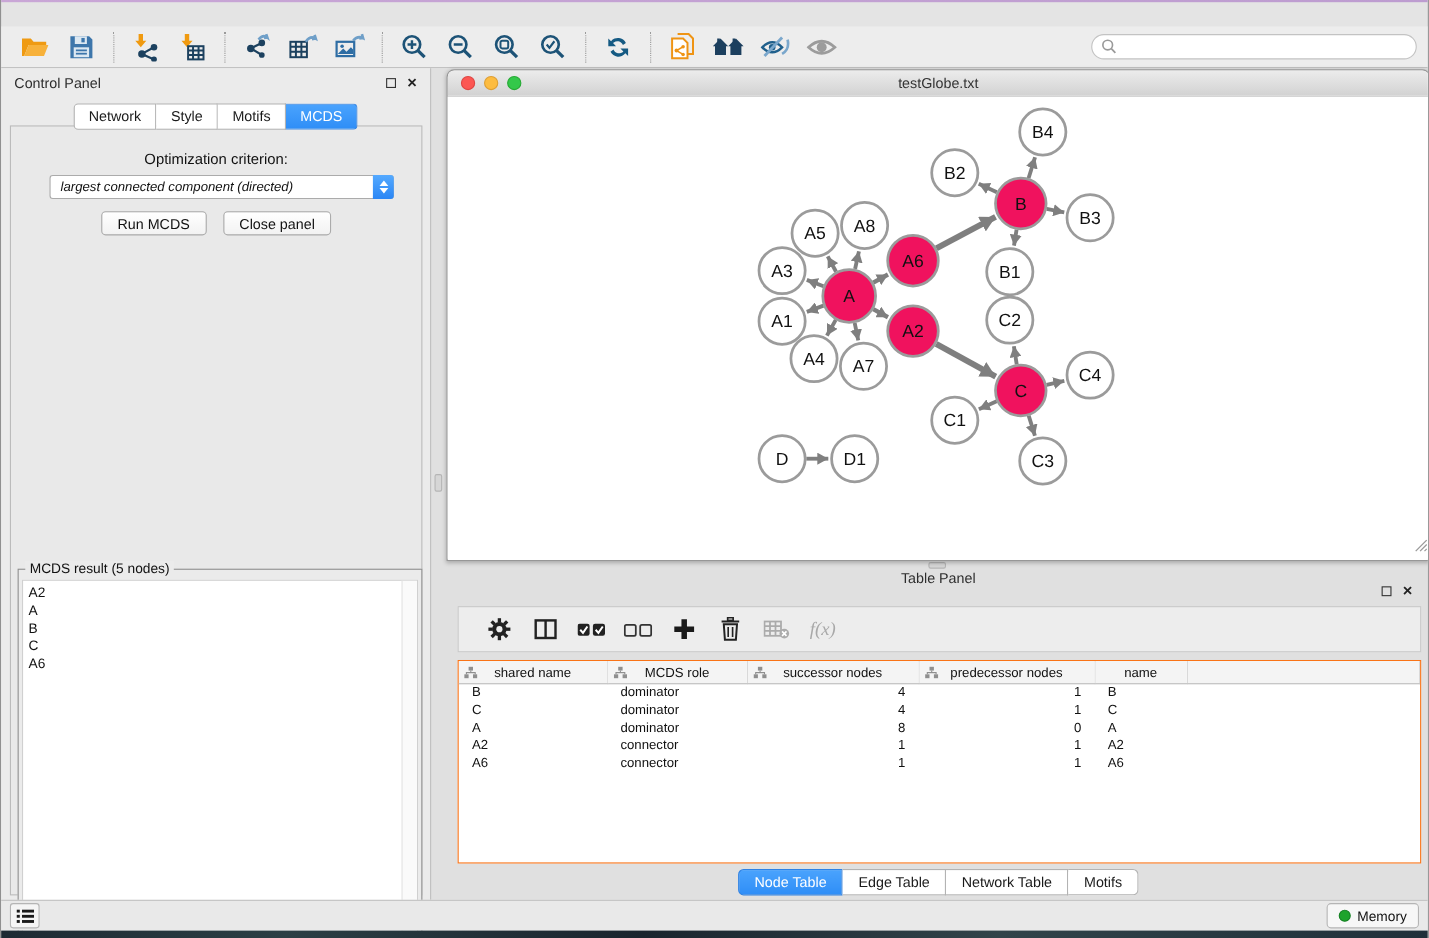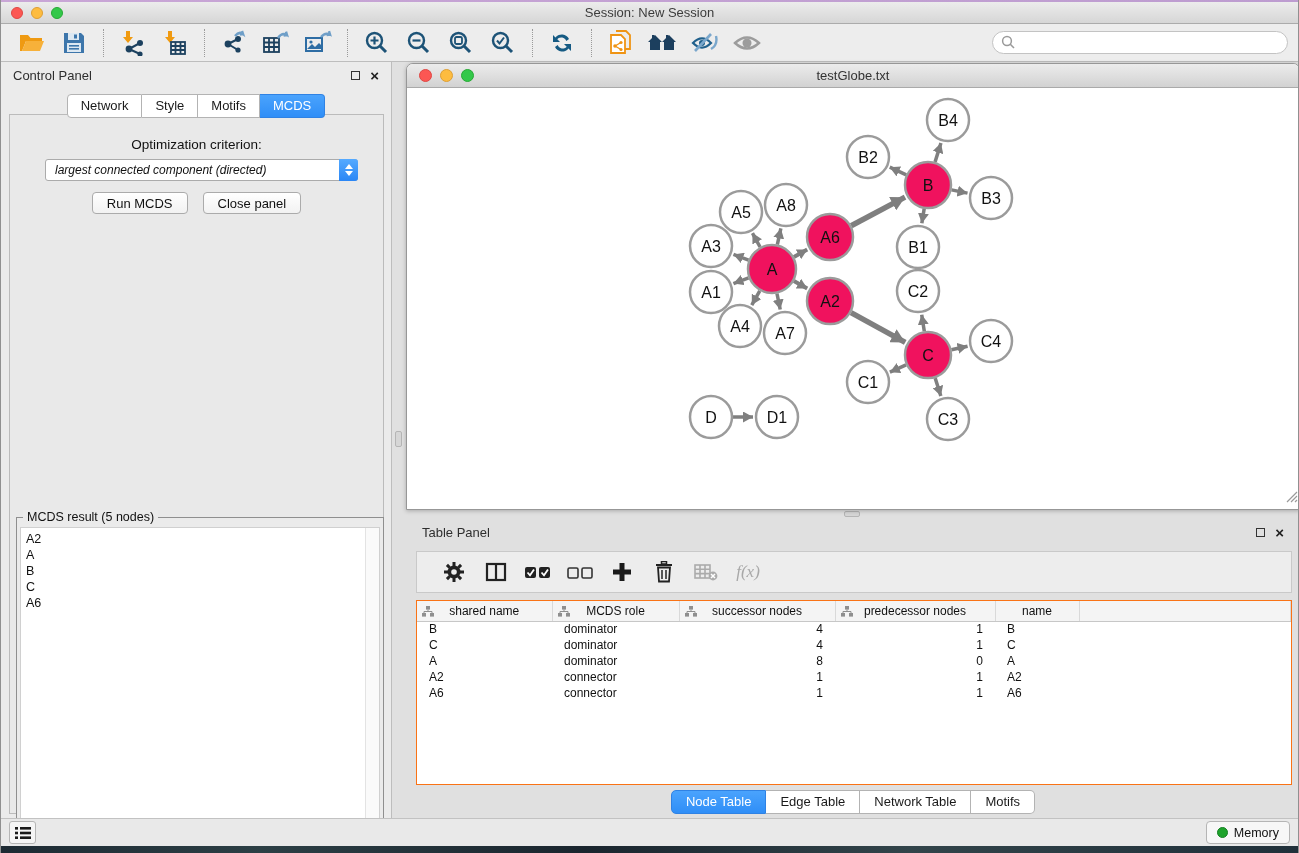--- a/index.html
+++ b/index.html
@@ -104,21 +104,21 @@
   .net-titlebar .tl-group { margin-left:12px; }
   .net-titlebar .tl { width:13px; height:13px; }
   .net-title { position:absolute; left:0; right:0; text-align:center; font-size:13px; color:#333; }
   .net-canvas { position:relative; width:892px; height:420px; background:#fff; overflow:hidden; border-radius:0; }
   .resize-grip { position:absolute; right:1px; bottom:1px; }
   .divider-grip-v { position:absolute; left:394px; top:369px; width:7px; height:16px; background:#d6d6d6; border:1px solid #b5b5b5; border-radius:2px; }
   .divider-grip-h { position:absolute; left:843px; top:449px; width:16px; height:6px; background:#d6d6d6; border:1px solid #b5b5b5; border-radius:2px; }
 
   
   .table-panel { position:absolute; left:405px; top:456px; width:894px; height:300px; }
-  .tp-header { height:28px; display:flex; align-items:center; padding:0 16px; }
+  .tp-header { height:28px; display:flex; align-items:center; padding:0 16px;flex-direction:column; }
   .tp-title { font-size:13px; color:#2e2e2e; }
   .tp-toolbar {
     position:absolute; left:10px; top:33px; width:876px; height:42px;
     background:#ededed; border:1px solid #c9c9c9; display:flex; align-items:center; padding-left:16px; gap:0;
   }
   .tp-tool { width:42px; display:flex; align-items:center; justify-content:center; }
   .fx-label { font-family:"Liberation Serif",serif; font-style:italic; font-size:17px; color:#a8a8a8; }
   .data-table { position:absolute; left:10px; top:82px; width:876px; height:185px; background:#fff; border:1px solid #f97316; overflow:hidden; }
   table.grid { border-collapse:collapse; width:100%; table-layout:fixed; }
   table.grid th {
@@ -148,28 +148,20 @@
     display:flex; align-items:center; gap:6px; padding:0 10px; font-size:12.5px; color:#111;
   }
   .mem-dot { width:11px; height:11px; border-radius:50%; background:#1ea32c; border:1px solid #148022; }
 </style>
 </head>
 <body>
 
 <div id="app">
   <div class="desktop-top"></div>
 
-  <div class="titlebar">
-    <div class="tl-group">
-      <span class="tl red"></span>
-      <span class="tl yellow"></span>
-      <span class="tl green"></span>
-    </div>
-    <div class="title">Session: New Session</div>
-  </div>
 
   <div class="toolbar">
     <div class="tb-btn">
       <svg width="28" height="24" viewBox="0 0 28 24">
           <path d="M2 4 h8 l2.5 3 H24 v3 H8 L4 20 H2 Z" fill="#ef9a12"></path>
           <path d="M8 10 h18 l-4 10 H4 Z" fill="#f7b13a"></path>
         </svg>
     </div>
     <div class="tb-btn">
       <svg width="24" height="24" viewBox="0 0 24 24">

